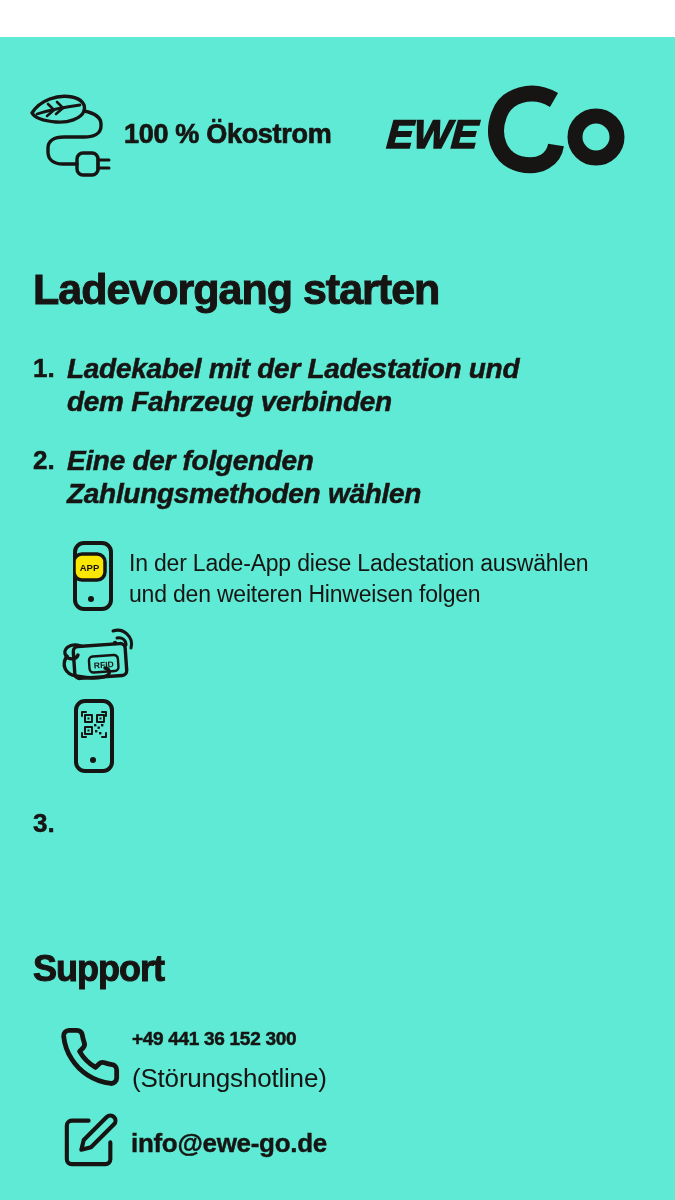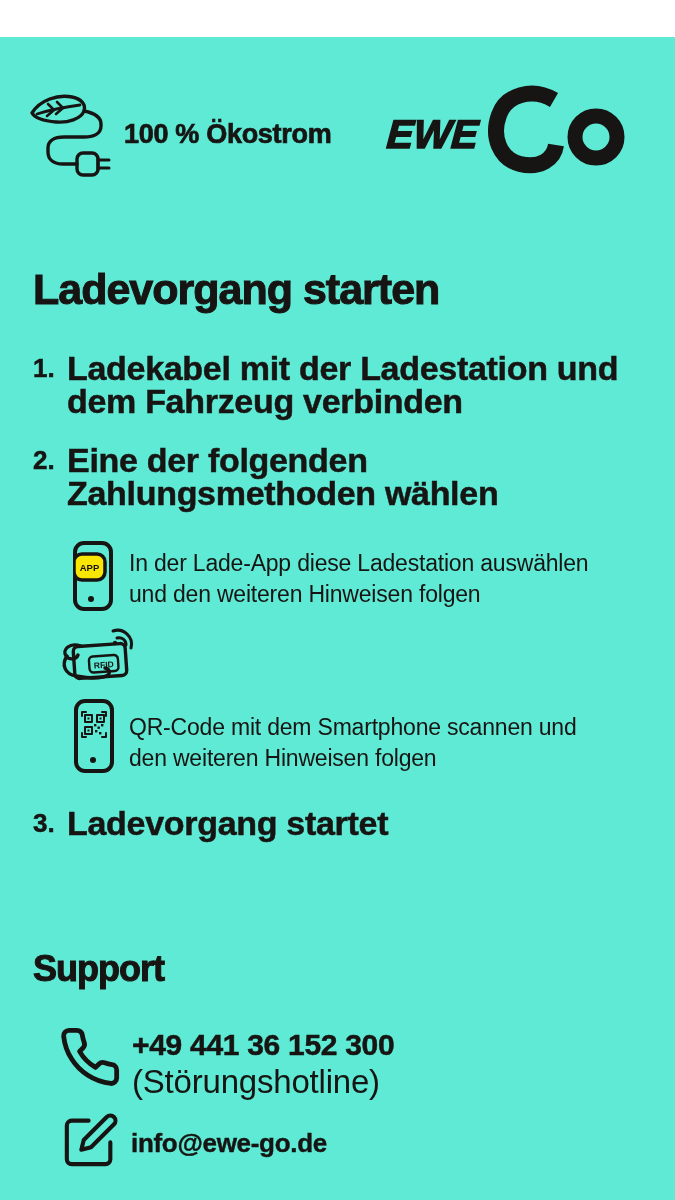--- a/index.html
+++ b/index.html
@@ -27,33 +27,34 @@
     -webkit-text-stroke:1.5px currentColor;
     transform:skewX(-4deg);line-height:1;white-space:nowrap;
   }
   .step{display:flex;align-items:flex-start;}
   .step-number{
     width:34px;flex:0 0 34px;
     font-size:26px;font-weight:bold;line-height:33px;
     -webkit-text-stroke:0.5px currentColor;
   }
   .step-text{
-    font-size:34px;font-weight:bold;line-height:33px;letter-spacing:-0.3px;
+    font-size:28px;font-weight:bold;line-height:33px;letter-spacing:-0.3px;
     -webkit-text-stroke:0.5px currentColor;
     white-space:pre-line;
+    font-style:italic;
   }
   .method-text{
     font-size:23px;font-weight:normal;line-height:31px;letter-spacing:-0.2px;
     white-space:pre-line;
   }
   .phone-number{
-    font-size:30px;font-weight:bold;letter-spacing:-0.3px;
+    font-size:19px;font-weight:bold;letter-spacing:-0.3px;
     -webkit-text-stroke:0.5px currentColor;white-space:nowrap;
   }
-  .hotline-label{font-size:33px;letter-spacing:-0.2px;white-space:nowrap;}
+  .hotline-label{font-size:26px;letter-spacing:-0.2px;white-space:nowrap;}
   .email-text{
     font-size:26px;font-weight:bold;letter-spacing:-0.3px;
     -webkit-text-stroke:0.4px currentColor;white-space:nowrap;
   }
   svg{display:block;}
   .stroke{fill:none;stroke:#171513;stroke-linecap:round;stroke-linejoin:round;}
   .fillink{fill:#171513;stroke:none;}
   .icon-label{
     font-family:"Liberation Sans",sans-serif;font-weight:bold;fill:#171513;stroke:none;
   }
@@ -145,26 +146,23 @@
         <rect x="25.5" y="18.5" width="2" height="2"></rect>
         <rect x="13.5" y="30.5" width="2" height="2"></rect>
         <rect x="20" y="25" width="2.4" height="2.4"></rect>
         <rect x="23.5" y="27.5" width="2.4" height="2.4"></rect>
         <rect x="27" y="25" width="2.4" height="2.4"></rect>
         <rect x="21" y="31" width="2.4" height="2.4"></rect>
         <rect x="25" y="33" width="2.4" height="2.4"></rect>
       </g>
     </svg>
   </div>
-  <div class="abs method-text" style="left:129px;top:675px;width:540px;">QR-Code mit dem Smartphone scannen und
-den weiteren Hinweisen folgen</div>
 
   <div class="abs step" style="left:33px;top:770px;width:600px;">
     <span class="step-number">3.</span>
-    <span class="step-text">Ladevorgang startet</span>
   </div>
 
   <div class="abs heading" style="left:33px;top:911px;font-size:36px;">Support</div>
 
   <div class="abs" style="left:58px;top:986px;width:64px;height:68px;">
     <svg width="64" height="68" viewBox="0 0 24 24">
       <path class="stroke" stroke-width="1.8" d="M22 16.92v3a2 2 0 0 1-2.18 2 19.79 19.79 0 0 1-8.63-3.07 19.5 19.5 0 0 1-6-6 19.79 19.79 0 0 1-3.07-8.67A2 2 0 0 1 4.11 2h3a2 2 0 0 1 2 1.72 12.84 12.84 0 0 0 .7 2.81 2 2 0 0 1-.45 2.11L8.09 9.91a16 16 0 0 0 6 6l1.27-1.27a2 2 0 0 1 2.11-.45 12.84 12.84 0 0 0 2.81.7A2 2 0 0 1 22 16.92z"></path>
     </svg>
   </div>
   <div class="abs phone-number" style="left:132px;top:991px;">+49 441 36 152 300</div>

